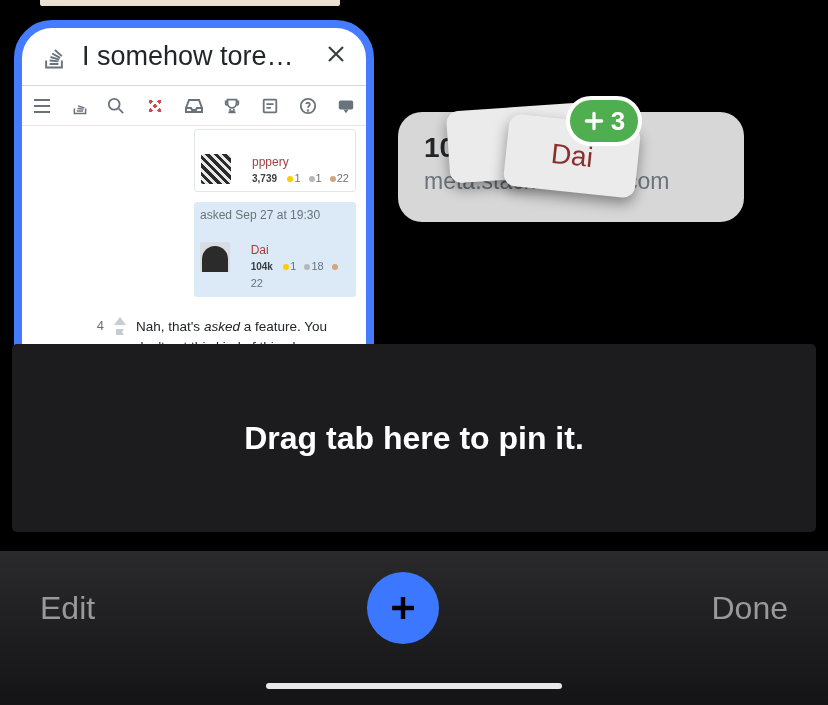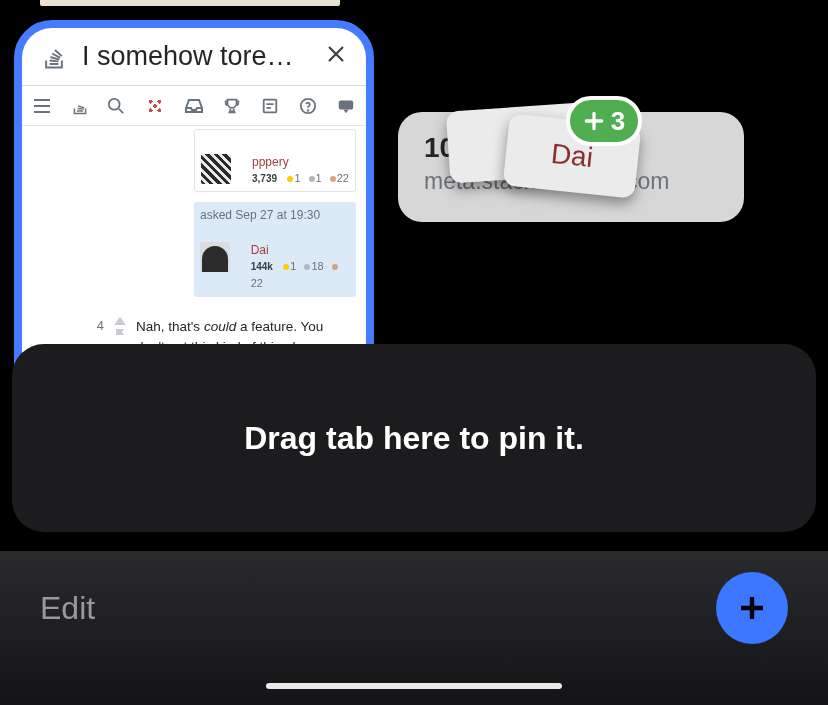--- a/index.html
+++ b/index.html
@@ -80,21 +80,21 @@
   .fp2{left:506px;top:120px;width:132px;height:72px;transform:rotate(6deg);font-size:28px;}
 
   .badge-count{
     position:absolute;left:566px;top:96px;width:76px;height:50px;border-radius:26px;
     background:#4fae4f;border:4px solid #fff;display:flex;align-items:center;justify-content:center;
     gap:6px;color:#fff;font-weight:700;font-size:26px;z-index:5;
   }
 
   .pin-zone{
     position:absolute;left:12px;right:12px;top:344px;height:188px;
-    background:#1c1c1e;border-radius:32px;display:flex;align-items:center;justify-content:center;
+    background:#1c1c1e;border-radius:5px;display:flex;align-items:center;justify-content:center;
   }
   .pin-text{color:#fff;font-size:32px;font-weight:700;}
 
   .bottom-bar{
     position:absolute;left:0;right:0;bottom:0;height:154px;
     background:linear-gradient(#2a2a2c,#141416);
     display:flex;align-items:center;justify-content:space-between;padding:0 40px 40px 40px;
   }
   .bb-btn{font-size:32px;color:#98989d;text-align:center;}
   .new-tab{width:72px;height:72px;border-radius:50%;background:#3c77ff;display:flex;align-items:center;justify-content:center;}
@@ -204,21 +204,21 @@
     </div>
   </div>
 
   <div class="asked-box">
     <div class="asked-label">asked Sep 27 at 19:30</div>
     <div class="user-row">
       <div class="ident dai"></div>
       <div class="user-text">
         <div class="user-name">Dai</div>
         <div>
-          <span class="rep">144k</span>
+          <span class="rep">104k</span>
           <span class="badges">
             <span class="dot gold"></span><span>1</span>
             <span class="dot silver"></span><span>18</span>
             <span class="dot bronze"></span><span>22</span>
           </span>
         </div>
       </div>
     </div>
   </div>
 
@@ -226,21 +226,21 @@
     <div class="c-score">4</div>
     <div class="c-flags">
       <svg viewBox="0 0 12 8" width="12" height="8" fill="#c8ccd0">
           <path d="M6 0l6 8H0z"></path>
         </svg>
       <svg viewBox="0 0 12 14" width="12" height="14" fill="#c8ccd0">
           <path d="M2 0v14M2 0h8l-2 3 2 3H2"></path>
         </svg>
     </div>
     <div class="c-text">
-      <span>Nah, that's </span><em>could</em><span> a feature. You don't get this kind of thing by accident. Sometimes I wish I could rip up some of those too, y'know. :D – </span><span class="c-author">Makoto</span><span class="c-time"> Sep 27 at 19:42</span>
+      <span>Nah, that's </span><em>asked</em><span> a feature. You don't get this kind of thing by accident. Sometimes I wish I could rip up some of those too, y'know. :D – </span><span class="c-author">Makoto</span><span class="c-time"> Sep 27 at 19:42</span>
     </div>
   </div>
 
   <div class="adbar">
 
     <span class="ad-x">x</span>
   </div>
 </div>
 
 <div class="drag-card">
@@ -266,15 +266,16 @@
   <div class="pin-text">Drag tab here to pin it.</div>
 </div>
 
 <div class="bottom-bar">
   <div class="bb-btn">Edit</div>
   <div class="new-tab">
     <svg viewBox="0 0 28 28" width="34" height="34" fill="none">
         <path d="M14 5v18M5 14h18"></path>
       </svg>
   </div>
+  <div class="bb-btn">Done</div>
 </div>
 
 <div class="home-ind"></div>
 
 </body></html>

